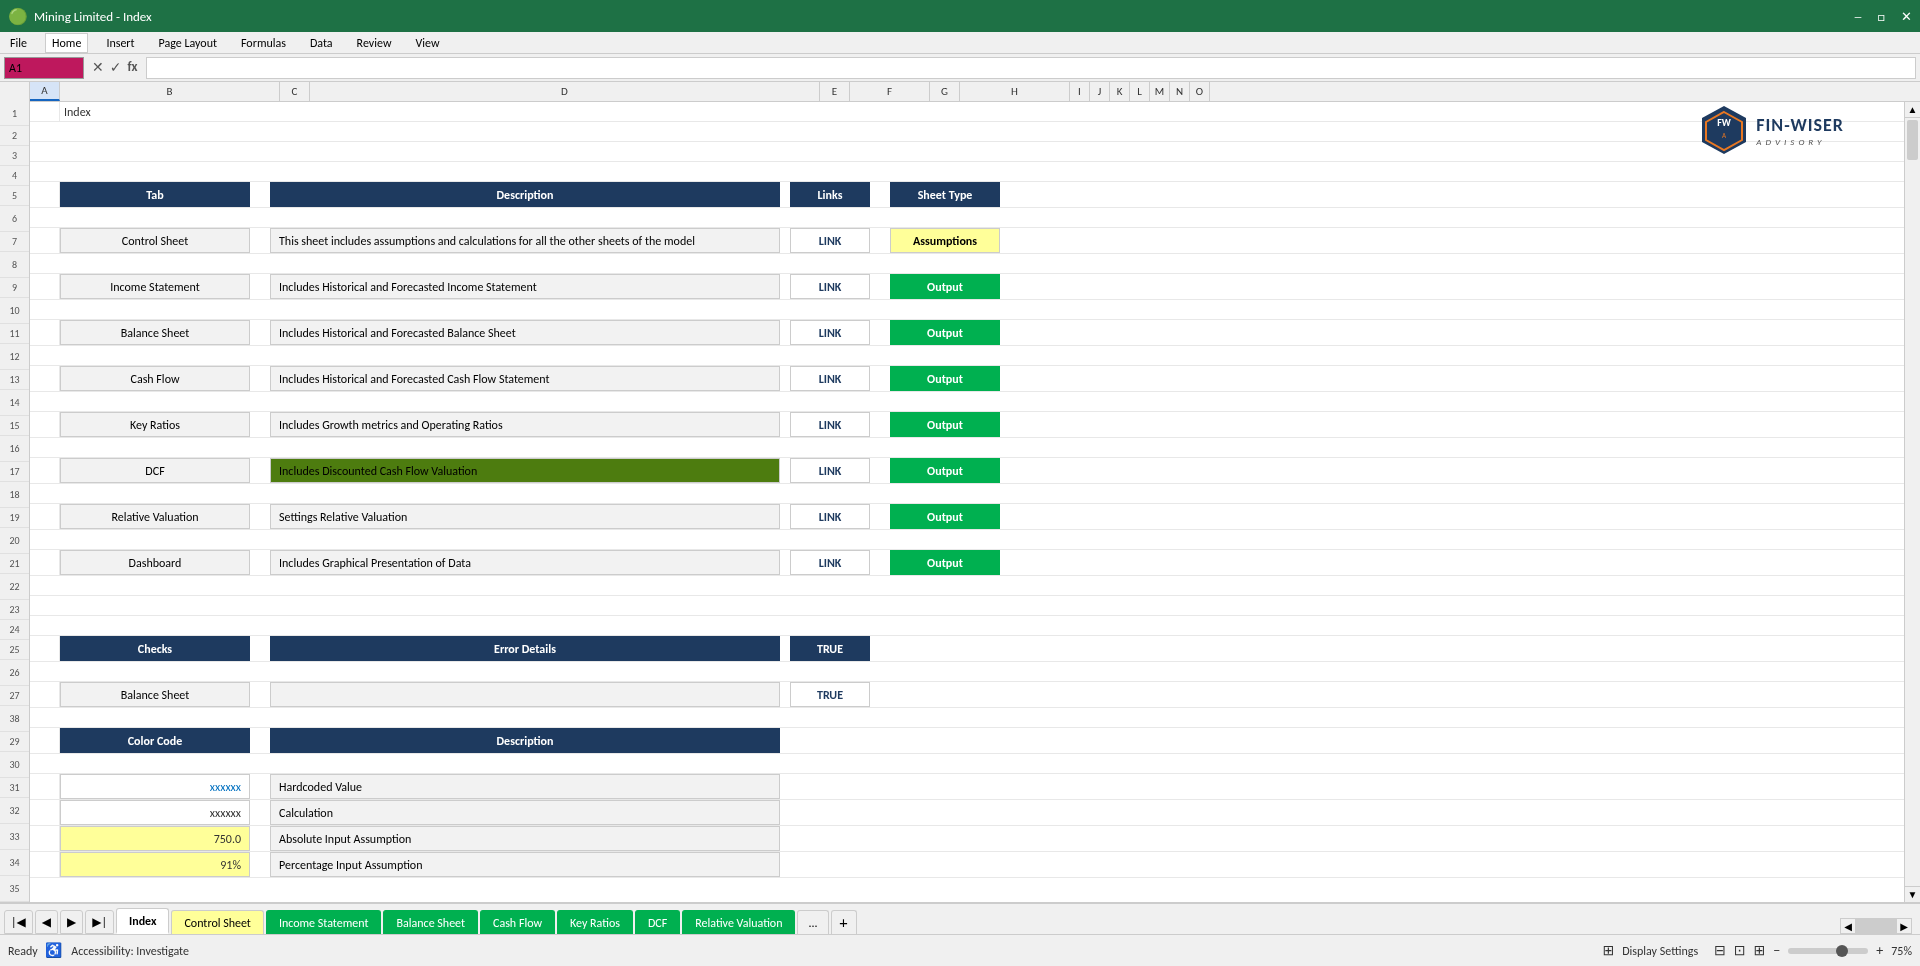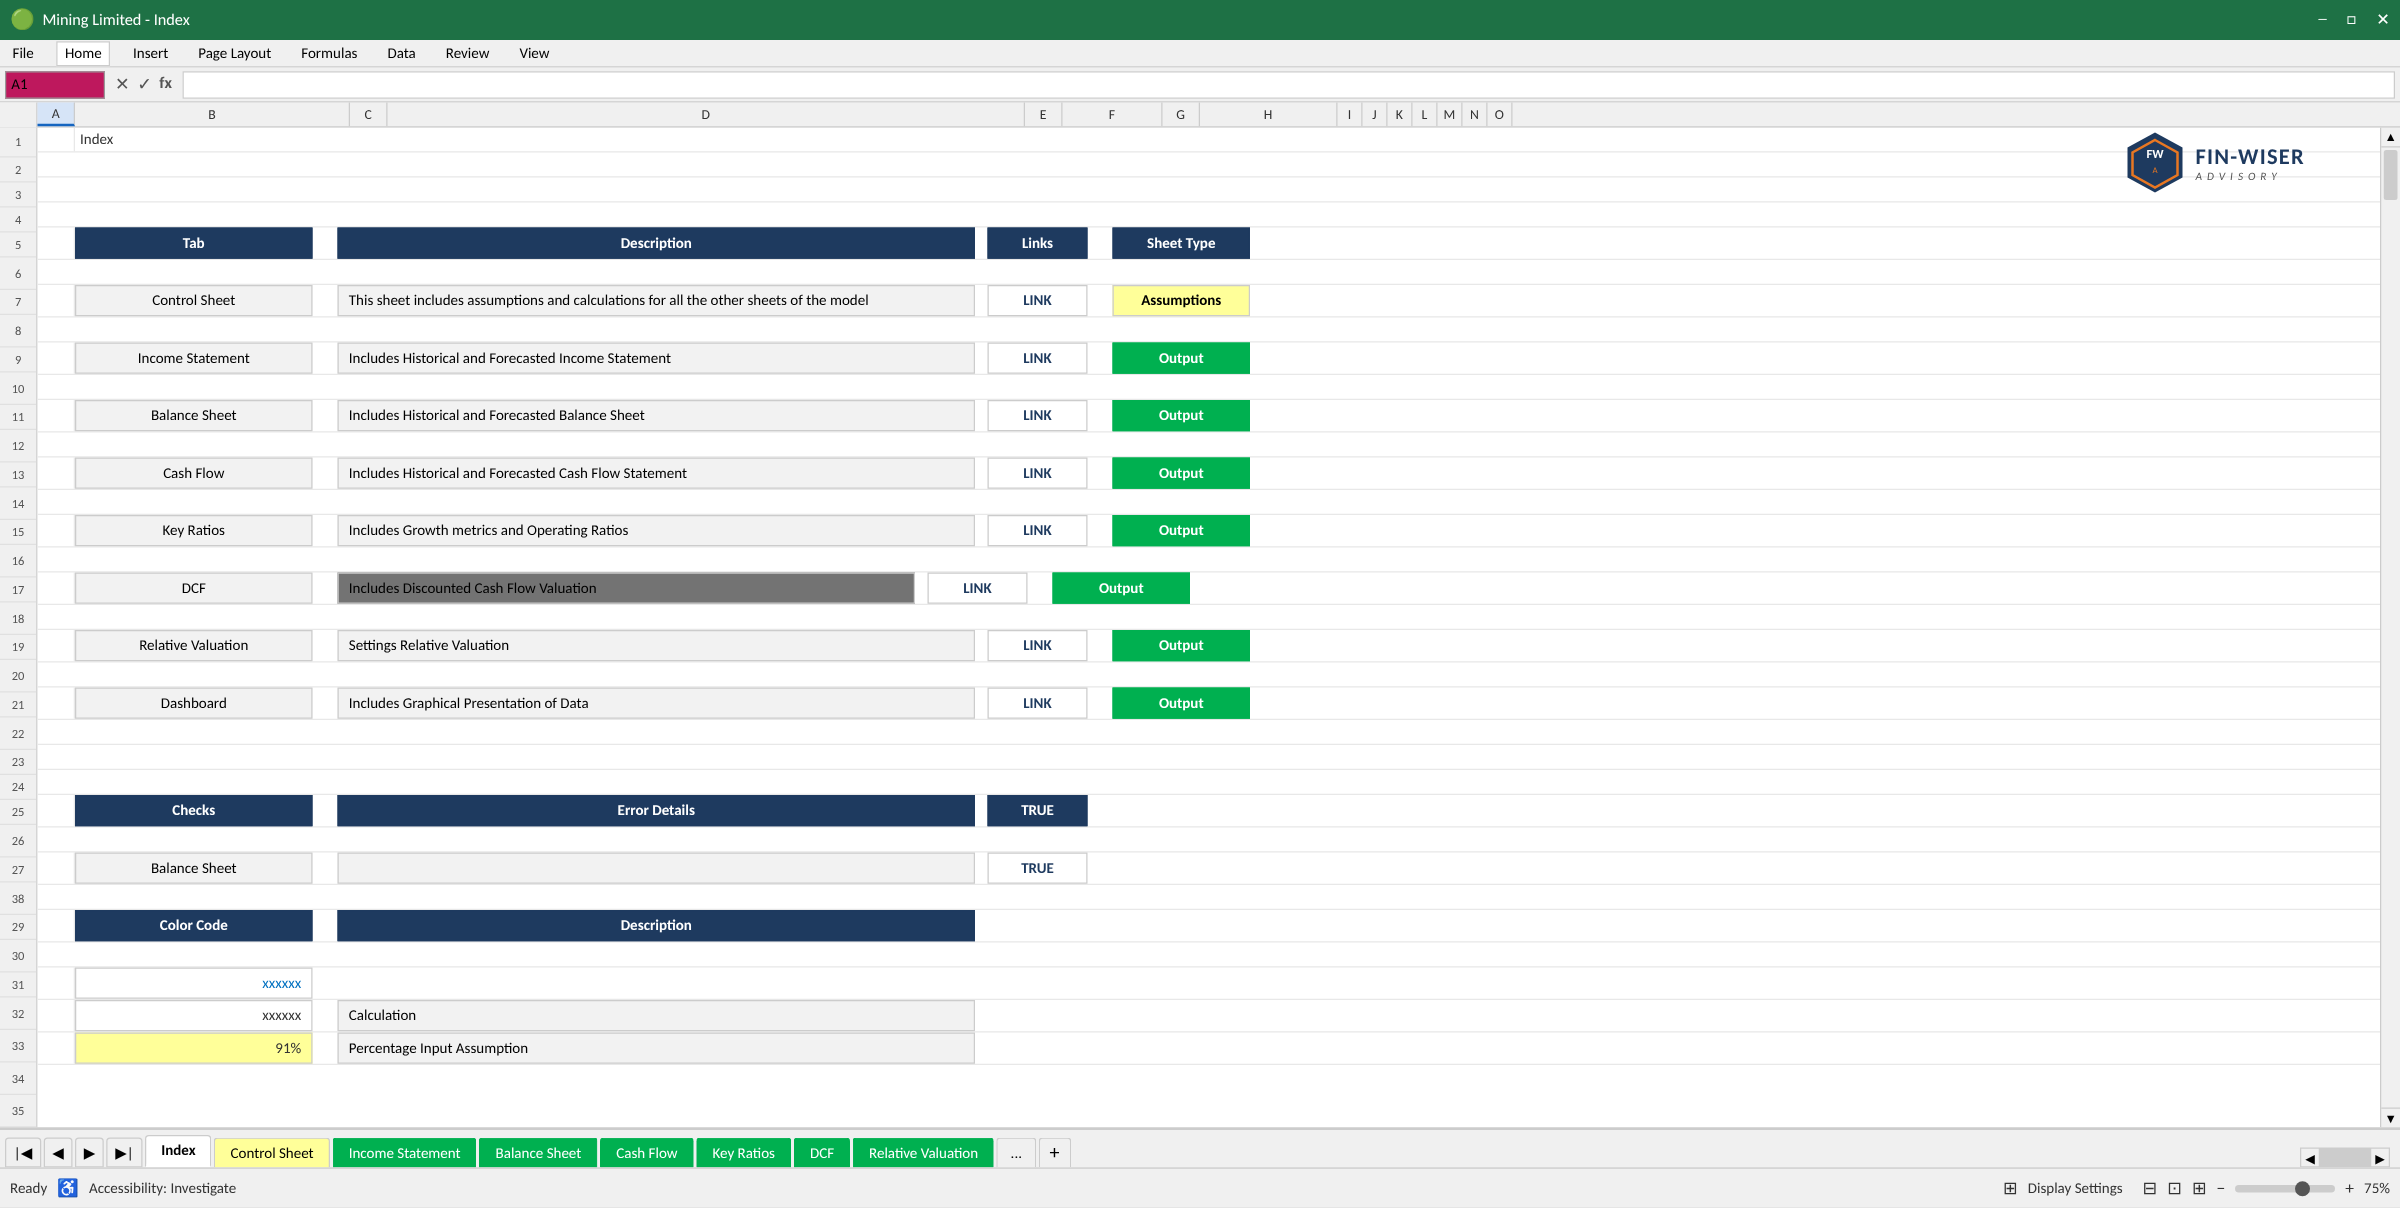--- a/index.html
+++ b/index.html
@@ -226,21 +226,21 @@
       </div>
 
       <div style="display:flex; height:20px; border-bottom:1px solid #e8e8e8;">
           <div style="width:800px;"></div>
         </div>
 
       <div style="display:flex; height:26px; border-bottom:1px solid #e8e8e8;">
         <div style="width:30px; border-right:1px solid #e8e8e8;"></div>
         <div style="width:190px; background:#f2f2f2; border:1px solid #ccc; display:flex; align-items:center; justify-content:center; font-size:12px; cursor:pointer;">DCF</div>
         <div style="width:20px;"></div>
-        <div style="width:462px; background:#737373; border:1px solid #ccc; display:flex; align-items:center; padding:0 8px; font-size:12px;">Includes Discounted Cash Flow Valuation</div>
+        <div style="width:510px; background:#4d7c0f; border:1px solid #ccc; display:flex; align-items:center; padding:0 8px; font-size:12px;">Includes Discounted Cash Flow Valuation</div>
         <div style="width:10px;"></div>
         <div style="width:80px; border:1px solid #ccc; display:flex; align-items:center; justify-content:center; font-size:12px; font-weight:bold; color:#1e3a5f; cursor:pointer;">LINK</div>
         <div style="width:20px;"></div>
         <div style="width:110px; background:#00b050; border:1px solid #00b050; display:flex; align-items:center; justify-content:center; font-size:12px; font-weight:bold; color:white;">Output</div>
       </div>
 
       <div style="display:flex; height:20px; border-bottom:1px solid #e8e8e8;">
           <div style="width:800px;"></div>
         </div>
 
@@ -316,29 +316,36 @@
       </div>
 
       <div style="display:flex; height:20px; border-bottom:1px solid #e8e8e8;">
           <div style="width:800px;"></div>
         </div>
 
       <div style="display:flex; height:26px; border-bottom:1px solid #e8e8e8;">
         <div style="width:30px; border-right:1px solid #e8e8e8;"></div>
         <div style="width:190px; border:1px solid #ccc; display:flex; align-items:center; justify-content:flex-end; padding-right:8px; font-size:12px; color:#0070c0;">xxxxxx</div>
         <div style="width:20px;"></div>
+        <div style="width:510px; background:#f2f2f2; border:1px solid #ccc; display:flex; align-items:center; padding:0 8px; font-size:12px;">Hardcoded Value</div>
       </div>
 
       <div style="display:flex; height:26px; border-bottom:1px solid #e8e8e8;">
         <div style="width:30px; border-right:1px solid #e8e8e8;"></div>
         <div style="width:190px; border:1px solid #ccc; display:flex; align-items:center; justify-content:flex-end; padding-right:8px; font-size:12px; color:#333;">xxxxxx</div>
         <div style="width:20px;"></div>
         <div style="width:510px; background:#f2f2f2; border:1px solid #ccc; display:flex; align-items:center; padding:0 8px; font-size:12px;">Calculation</div>
       </div>
 
+      <div style="display:flex; height:26px; border-bottom:1px solid #e8e8e8;">
+        <div style="width:30px; border-right:1px solid #e8e8e8;"></div>
+        <div style="width:190px; background:#ffff99; border:1px solid #ccc; display:flex; align-items:center; justify-content:flex-end; padding-right:8px; font-size:12px; color:#333;">750.0</div>
+        <div style="width:20px;"></div>
+        <div style="width:510px; background:#f2f2f2; border:1px solid #ccc; display:flex; align-items:center; padding:0 8px; font-size:12px;">Absolute Input Assumption</div>
+      </div>
 
       <div style="display:flex; height:26px; border-bottom:1px solid #e8e8e8;">
         <div style="width:30px; border-right:1px solid #e8e8e8;"></div>
         <div style="width:190px; background:#ffff99; border:1px solid #ccc; display:flex; align-items:center; justify-content:flex-end; padding-right:8px; font-size:12px; color:#333;">91%</div>
         <div style="width:20px;"></div>
         <div style="width:510px; background:#f2f2f2; border:1px solid #ccc; display:flex; align-items:center; padding:0 8px; font-size:12px;">Percentage Input Assumption</div>
       </div>
 
     </div>
 

